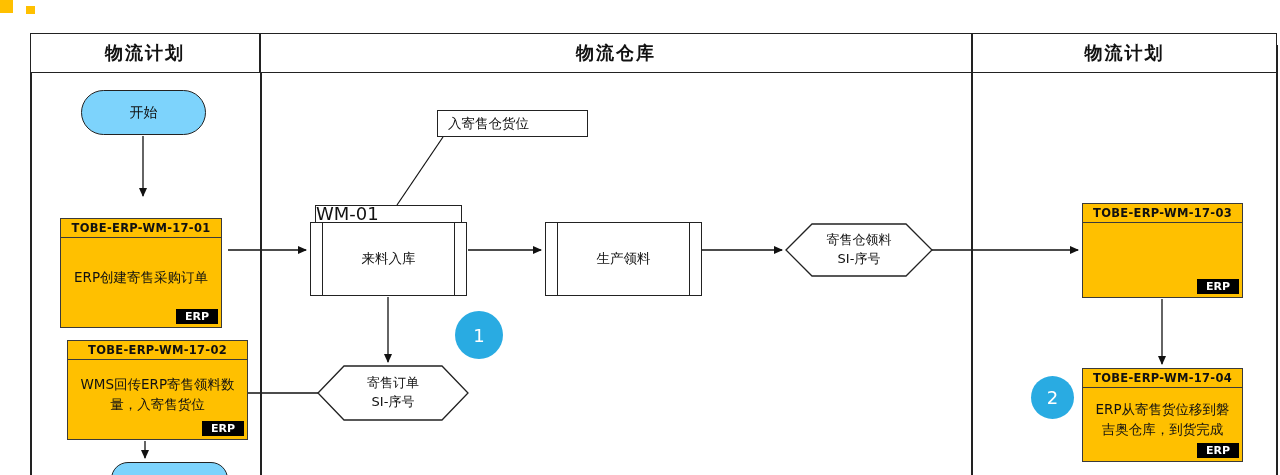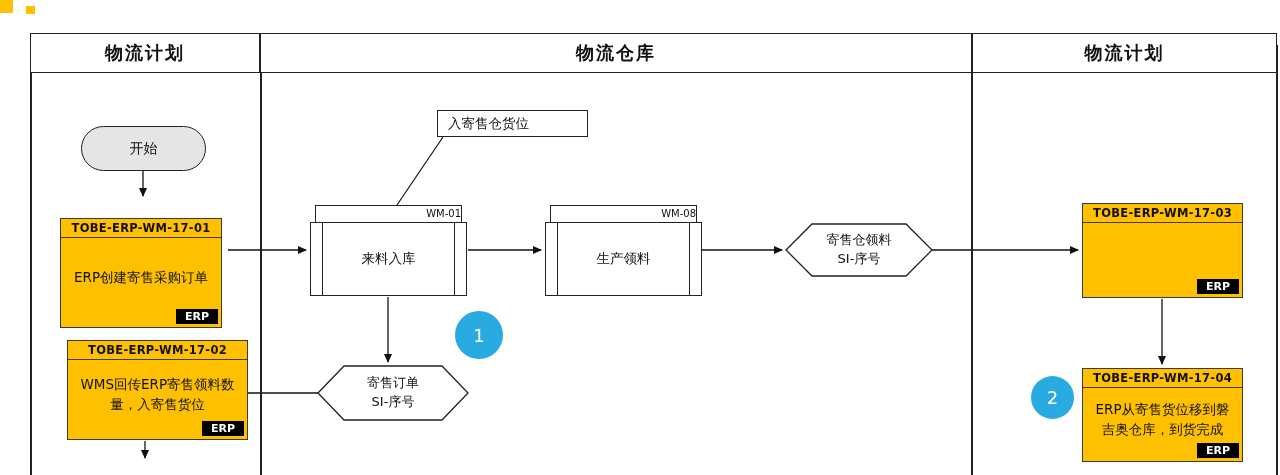--- a/index.html
+++ b/index.html
@@ -8,35 +8,35 @@
   #canvas { position:relative; width:1280px; height:475px; background:#fff; overflow:hidden; }
 
   svg.layer { position:absolute; left:0; top:0; z-index:1; }
 
   .lane-header { position:absolute; top:5px; height:40px; border:1.6px solid #222; background:#fff;
     display:flex; align-items:center; justify-content:center;
     font-size:18px; font-weight:bold; letter-spacing:2px; z-index:2;margin-top:28px; }
 
   .vline { position:absolute; width:1.6px; background:#222; top:45px; bottom:0; z-index:1; }
 
-  .stadium { position:absolute; border:1.6px solid #222; border-radius:23px; background:#e5e5e5;
-    display:flex; align-items:center; justify-content:center; font-size:14px; z-index:2;margin-top:36px; }
+  .stadium { position:absolute; border:1.6px solid #222; border-radius:23px; background:#7dd3fc;
+    display:flex; align-items:center; justify-content:center; font-size:14px; z-index:2; }
   .stadium.partial { border-radius:17px; }
 
   .task { position:absolute; background:var(--node-fill,#FFC000); border:1.2px solid #3a3a3a;
     display:flex; flex-direction:column; z-index:2; }
   .task .hdr { border-bottom:1.2px solid #3a3a3a; text-align:center; font-size:11.5px;
     font-weight:600; padding:2px 0; letter-spacing:0.3px; }
   .task .bdy { flex:1; display:flex; align-items:center; justify-content:center;
     text-align:center; font-size:13.5px; line-height:1.5; padding:2px 8px 13px; }
   .task .tag { position:absolute; right:3px; bottom:3px; background:var(--tag-bg,#000);
     color:var(--tag-text,#fff); font-size:11px; font-weight:bold; padding:1px 9px; }
 
-  .proc-title { position:absolute; border:1.2px solid #222; background:#fff; text-align:right;
-    font-size:10px; line-height:15px; z-index:2; }
+  .proc-title { position:absolute; border:1.2px solid #222; background:#fff; text-align:left;
+    font-size:18px; line-height:15px; z-index:2; }
   .proc-body { position:absolute; border:1.2px solid #222; background:#fff;
     display:flex; align-items:center; justify-content:center; font-size:13.5px; z-index:2; }
   .proc-body::before, .proc-body::after { content:""; position:absolute; top:0; bottom:0;
     width:1.2px; background:#222; }
   .proc-body::before { left:11px; }
   .proc-body::after  { right:11px; }
 
   .hex-label { position:absolute; text-align:center; font-size:13px; line-height:1.45; z-index:2; }
 
   .badge { position:absolute; border-radius:50%; background:var(--badge-fill,#29ABE2); color:#fff;
@@ -109,21 +109,20 @@
     <div class="hdr">TOBE-ERP-WM-17-04</div>
     <div class="bdy">ERP从寄售货位移到磐吉奥仓库，到货完成</div>
     <div class="tag">ERP</div>
   </div>
 
   <div class="proc-title" style="left:315px; top:205px; width:147px; height:18px;">WM-01</div>
   <div class="proc-body" style="left:310px; top:222px; width:157px; height:74px;">
     <span>来料入库</span>
   </div>
 
-  <div class="proc-title" style="left:550px; top:205px; width:147px; height:18px;">WM-08</div>
   <div class="proc-body" style="left:545px; top:222px; width:157px; height:74px;">
     <span>生产领料</span>
   </div>
 
   <div class="hex-label" style="left:799px; top:231px; width:120px;">
     <div>寄售仓领料</div>
     <div>SI-序号</div>
   </div>
   <div class="hex-label" style="left:333px; top:374px; width:120px;">
     <div>寄售订单</div>

